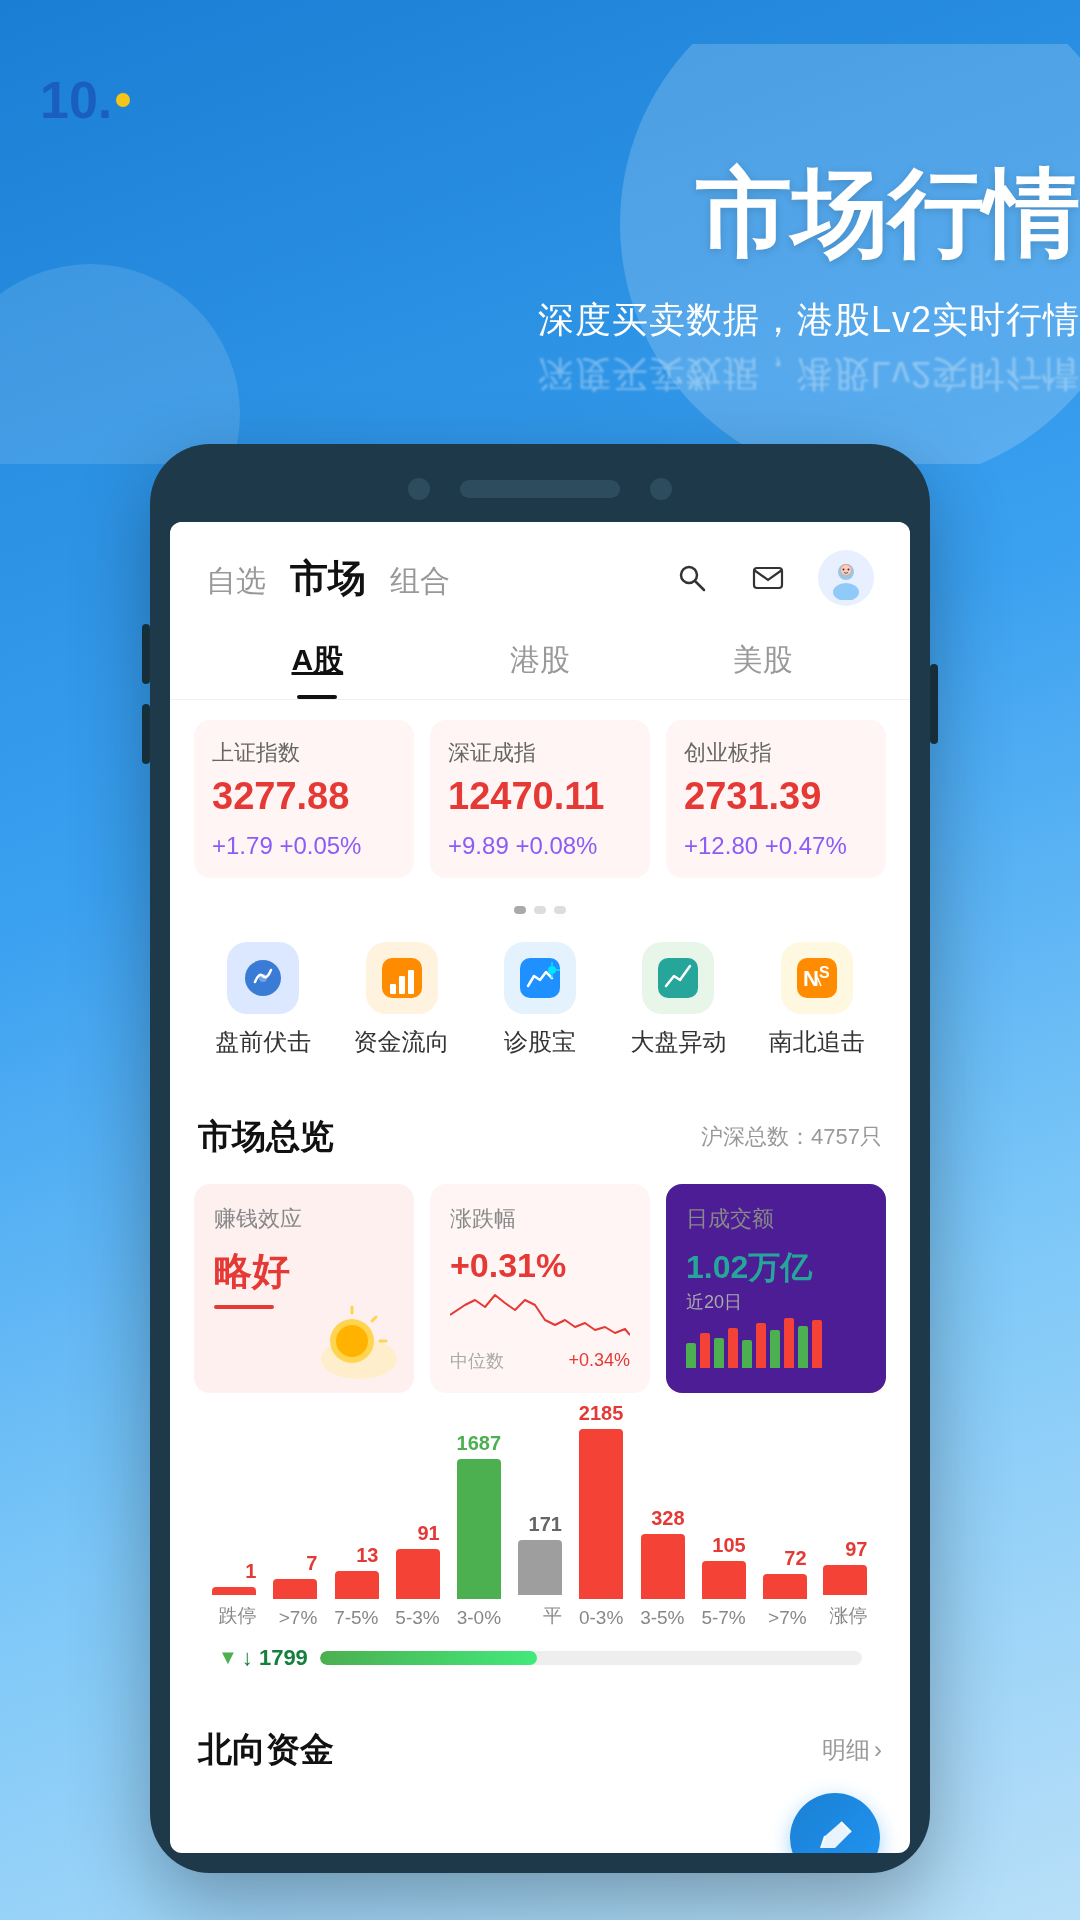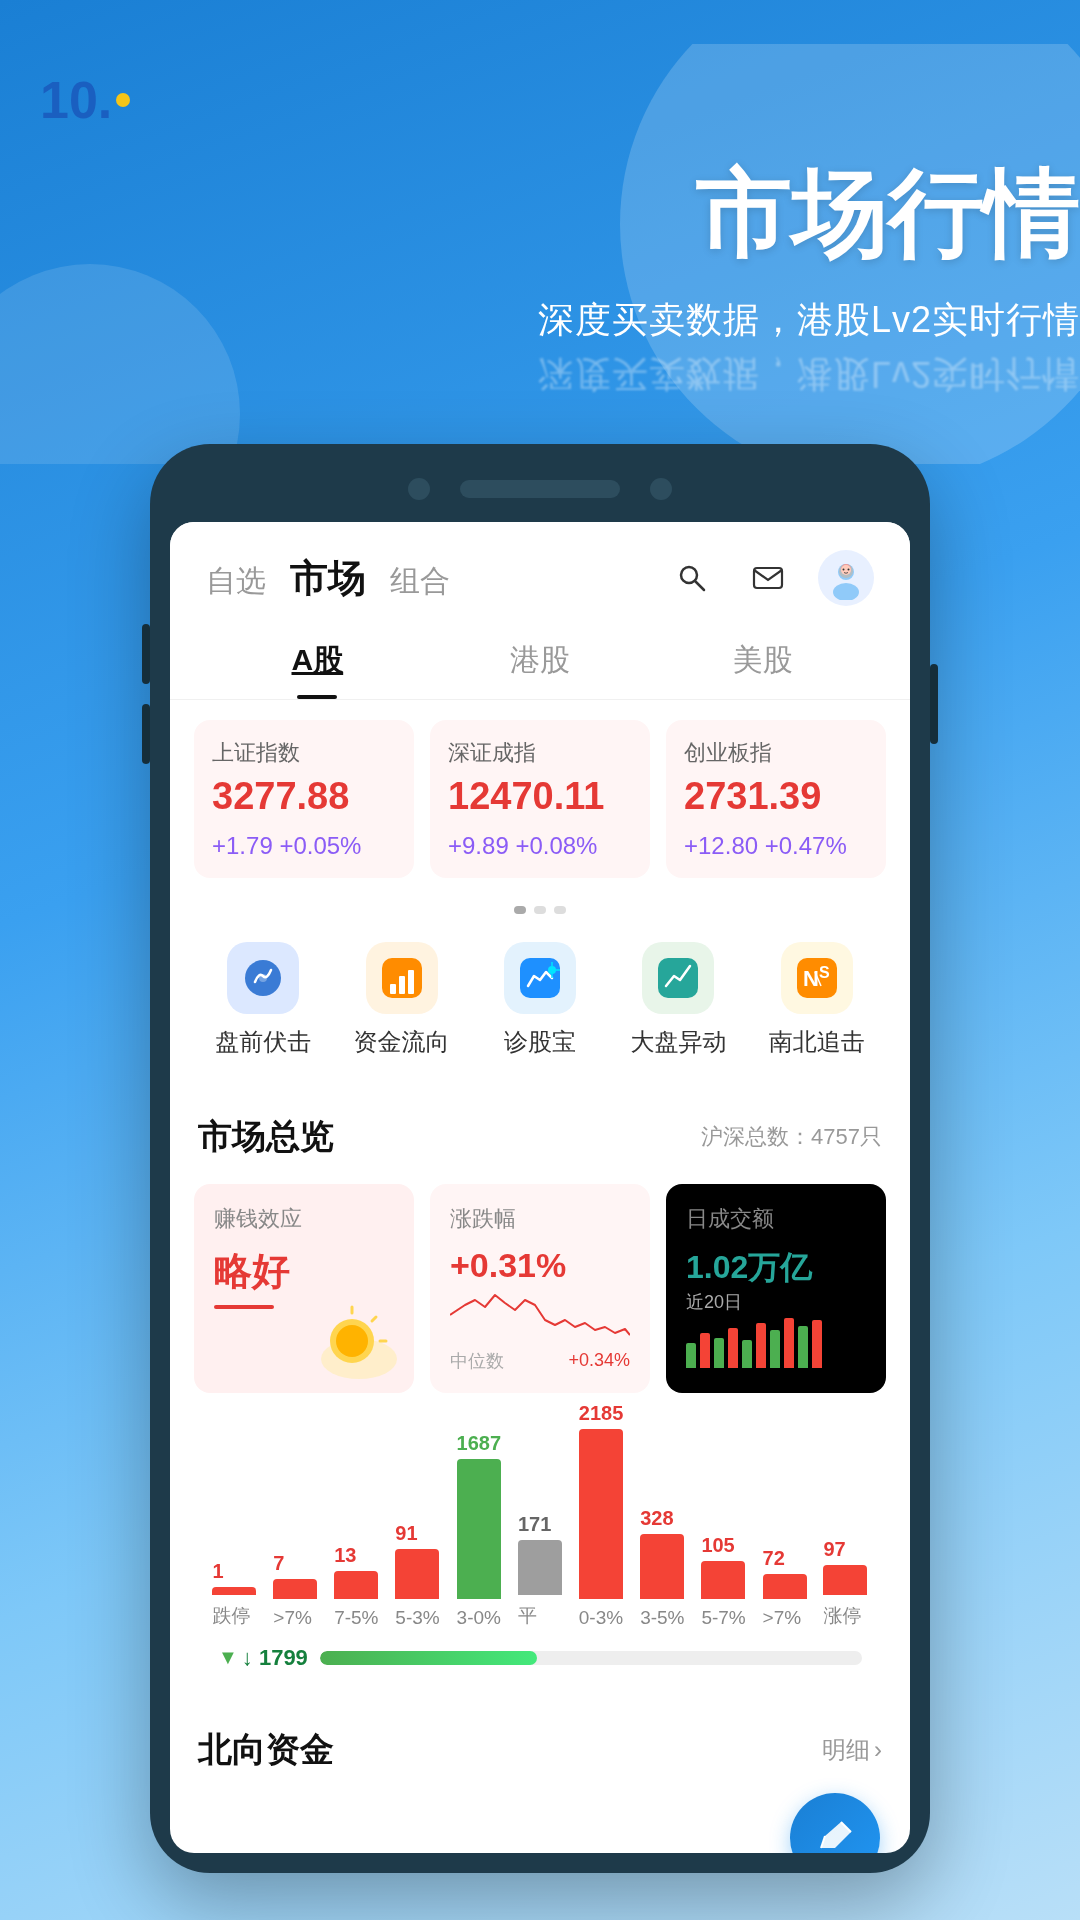--- a/index.html
+++ b/index.html
@@ -120,21 +120,21 @@
       border-radius: 50%;
     }
     .phone-speaker {
       width: 160px;
       height: 18px;
       background: #2d4d5e;
       border-radius: 10px;
     }
     .phone-screen {
       background: white;
-      border-radius: 24px;
+      border-radius: 12px;
       overflow: hidden;
     }
 
     
     .app-header {
       display: flex;
       align-items: center;
       padding: 28px 36px 16px;
       background: white;
     }
@@ -312,21 +312,21 @@
     }
     .market-card {
       flex: 1;
       border-radius: 16px;
       padding: 20px;
       position: relative;
       overflow: hidden;
     }
     .market-card.pink { background: #fff0f0; }
     .market-card.pink2 { background: #fff5f5; }
-    .market-card.green { background: #000000; }
+    .market-card.green { background: #4c1d95; }
     .card-label {
       font-size: 22px;
       color: #888;
       margin-bottom: 12px;
     }
 
     
     .distribution-section {
       background: white;
       padding: 16px 24px 20px;
@@ -335,21 +335,21 @@
     .dist-chart {
       display: flex;
       align-items: flex-end;
       justify-content: space-around;
       height: 200px;
       padding: 0 10px;
     }
     .dist-col {
       display: flex;
       flex-direction: column;
-      align-items: flex-start;
+      align-items: flex-end;
       gap: 4px;
     }
     .dist-val {
       font-size: 20px;
       color: #e53935;
       font-weight: 600;
     }
     .dist-val.green { color: #4caf50; }
     .dist-bar {
       width: 44px;

